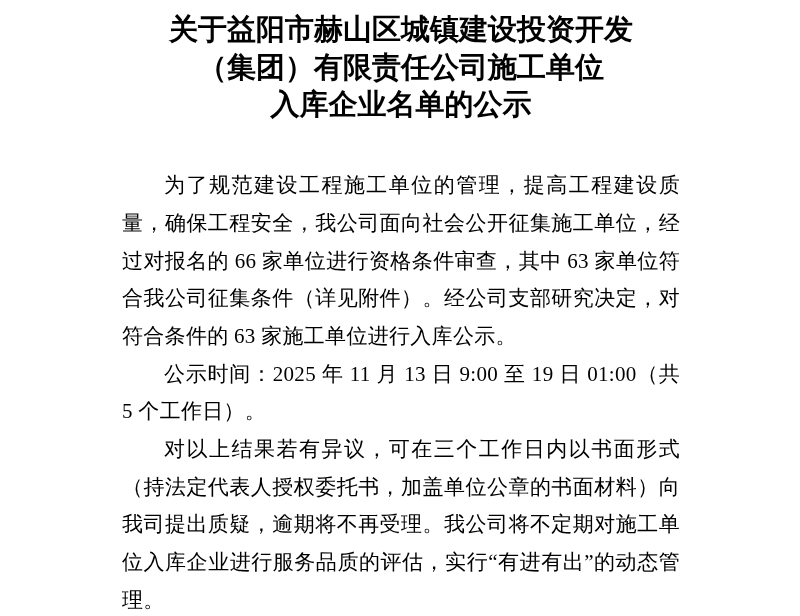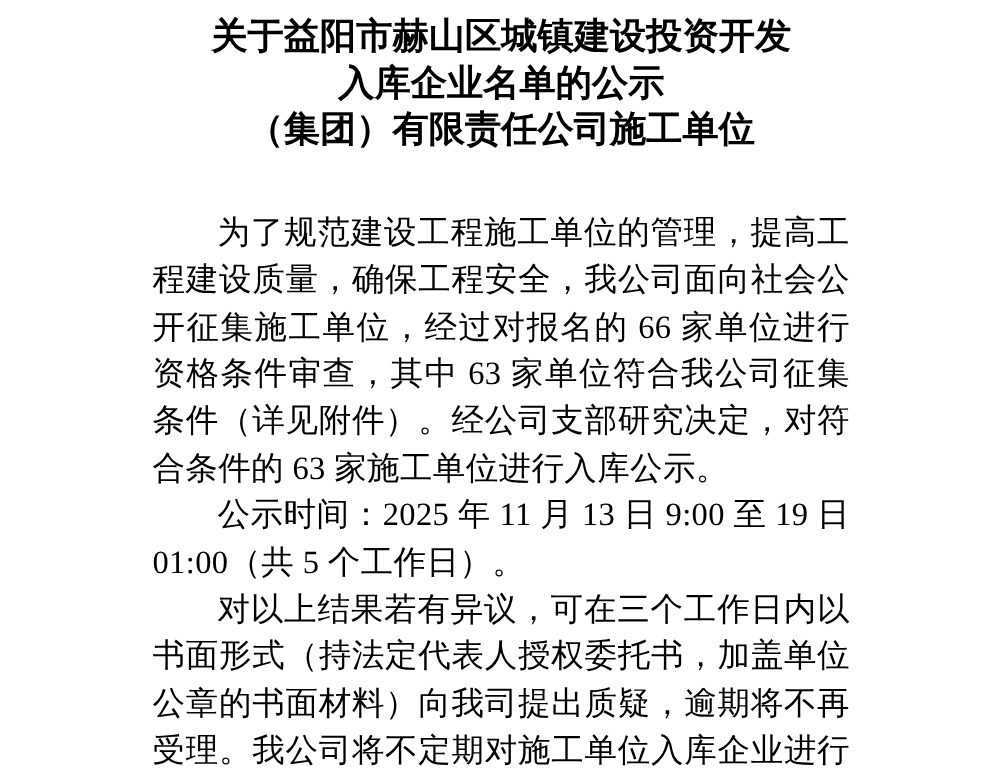--- a/index.html
+++ b/index.html
@@ -28,35 +28,35 @@
     line-height: 37.7px;
     color: #000000;
     margin: 0 0 43px 0;
   }
   .doc-title .title-line {
     white-space: nowrap;
   }
   .doc-body p {
     margin: 0;
     font-family: "Liberation Serif", "DejaVu Serif", serif;
-    font-size: 26px;
+    font-size: 21px;
     line-height: 37.7px;
     text-align: justify;
     text-indent: 2em;
     color: #000000;
     letter-spacing: 0.3px;
   }
 </style>
 </head>
 <body>
 
 <div class="page">
   <div class="doc-title">
     <div class="title-line">关于益阳市赫山区城镇建设投资开发</div>
+    <div class="title-line">（集团）有限责任公司施工单位</div>
     <div class="title-line">入库企业名单的公示</div>
-    <div class="title-line">（集团）有限责任公司施工单位</div>
   </div>
   <div class="doc-body">
     <p>为了规范建设工程施工单位的管理，提高工程建设质量，确保工程安全，我公司面向社会公开征集施工单位，经过对报名的 66 家单位进行资格条件审查，其中 63 家单位符合我公司征集条件（详见附件）。经公司支部研究决定，对符合条件的 63 家施工单位进行入库公示。</p>
     <p>公示时间：2025 年 11 月 13 日 9:00 至 19 日 01:00（共 5 个工作日）。</p>
     <p>对以上结果若有异议，可在三个工作日内以书面形式（持法定代表人授权委托书，加盖单位公章的书面材料）向我司提出质疑，逾期将不再受理。我公司将不定期对施工单位入库企业进行服务品质的评估，实行“有进有出”的动态管理。</p>
   </div>
 </div>
 
 </body></html>

